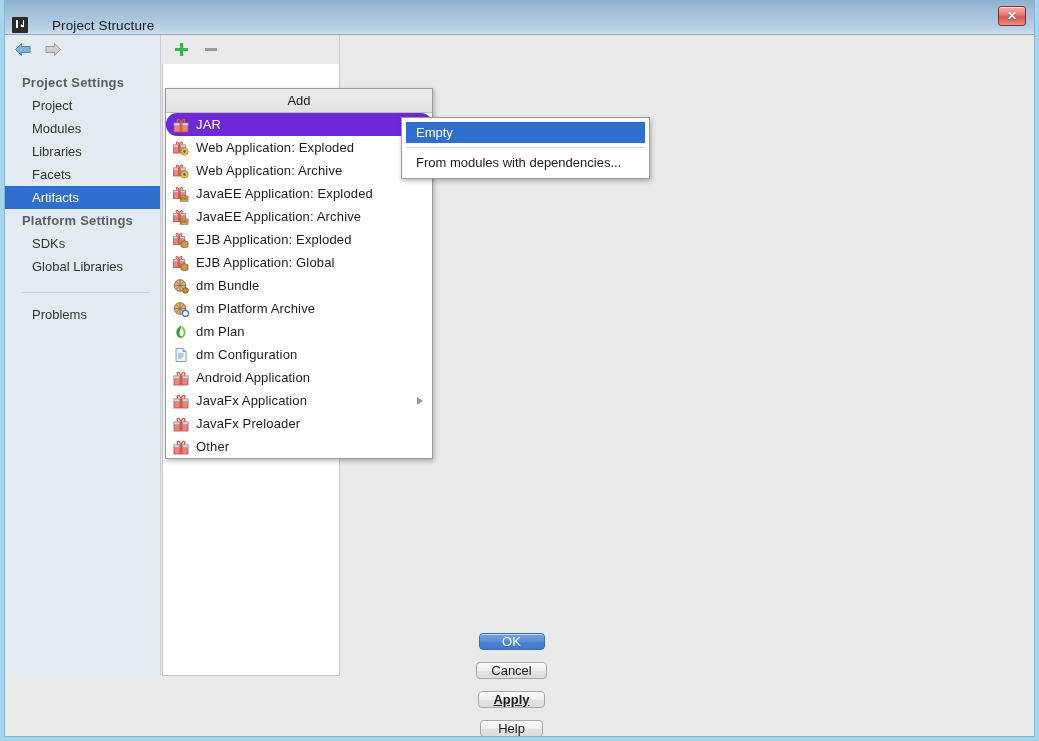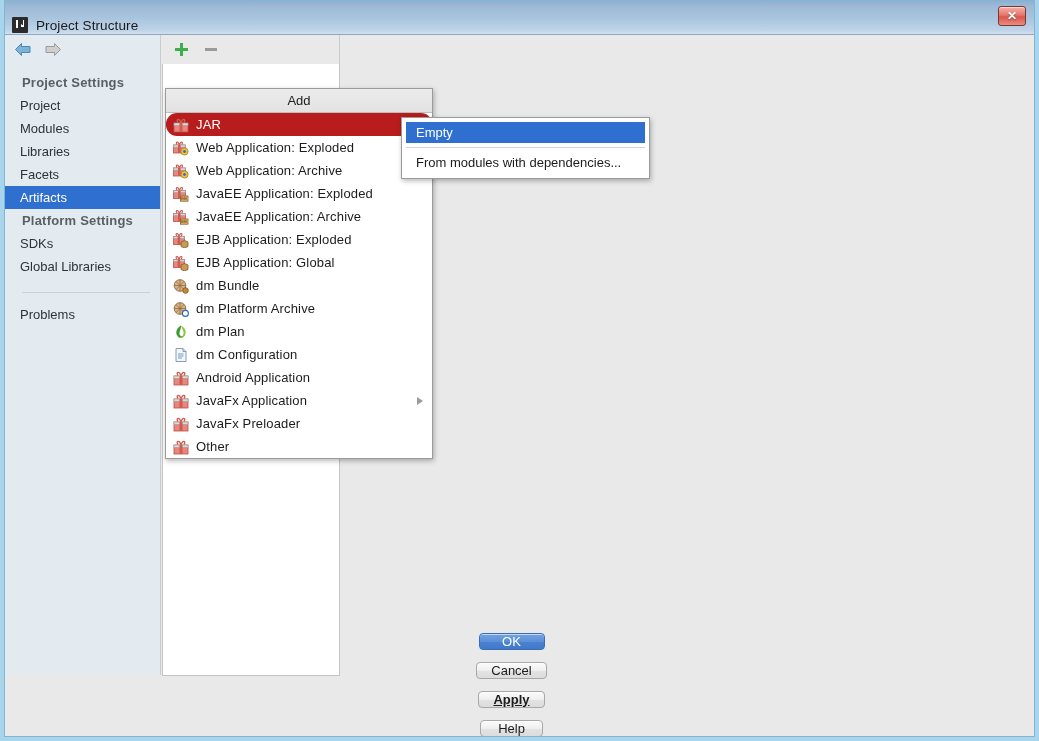--- a/index.html
+++ b/index.html
@@ -47,21 +47,21 @@
     background: linear-gradient(to bottom, #8fadce 0%, #9cb9d6 18%, #aac5de 55%, #bdd3e8 88%, #cfdfee 100%);
     border-bottom: 1px solid #8fa7c0;
     box-sizing: border-box;
   }
   .titlebar-left {
     position: absolute;
     left: 12px; top: 0;
     height: 50px;
     display: flex;
     align-items: center;
-    gap: 8px;
+    gap: 24px;
   }
   .app-icon {
     width: 16px; height: 16px;
     background: #2b2b2b;
     border-radius: 1px;
     position: relative;
     flex: none;
   }
   .app-icon::before {
     content: "";
@@ -143,21 +143,21 @@
   .side-group {
     font-size: 13px;
     font-weight: bold;
     color: #5a5f63;
     padding: 4px 0 4px 18px;
     letter-spacing: 0.2px;
   }
   .side-item {
     font-size: 13px;
     color: #2f3337;
-    padding: 4px 0 4px 16px;
+    padding: 4px 0 4px 28px;
     line-height: 15px;
     cursor: pointer;
   }
   .side-item.selected {
     background: #2f6fd0;
     color: #ffffff;
   }
   .side-sep {
     margin: 14px 10px 10px 18px;
     border-top: 1px solid #c9d2da;
@@ -237,21 +237,21 @@
     display: flex;
     align-items: center;
     padding-left: 7px;
     font-size: 13px;
     color: #1c1c1c;
     cursor: pointer;
     position: relative;
     white-space: nowrap;
   }
   .menu-item.selected {
-    background: #b91c1c;
+    background: #6d28d9;
     color: #ffffff;
     border-radius: 11px;
   }
   .menu-item .mi-label {
     margin-left: 7px;
     letter-spacing: 0.15px;
   }
   .submenu-arrow {
     position: absolute;
     right: 9px; top: 50%;

